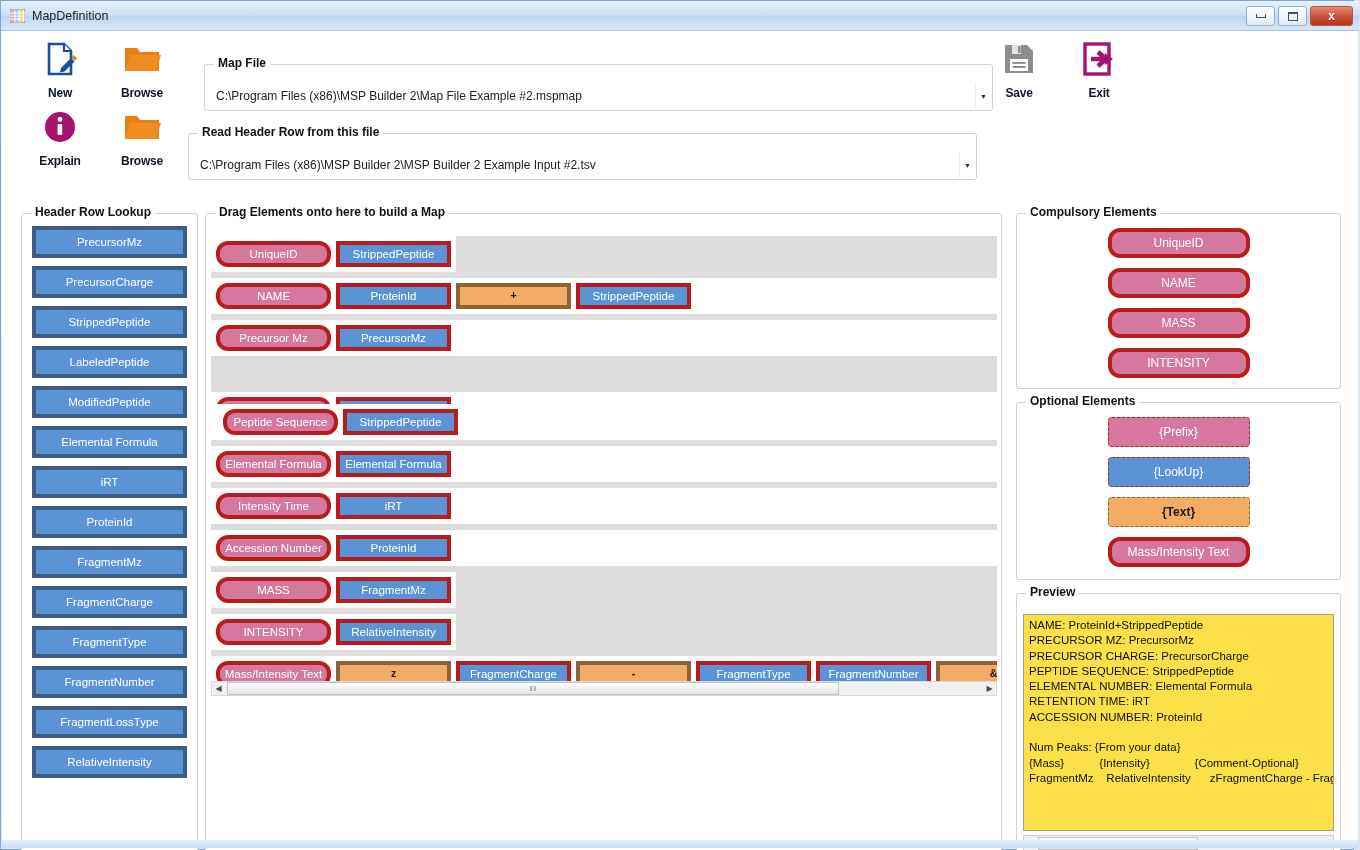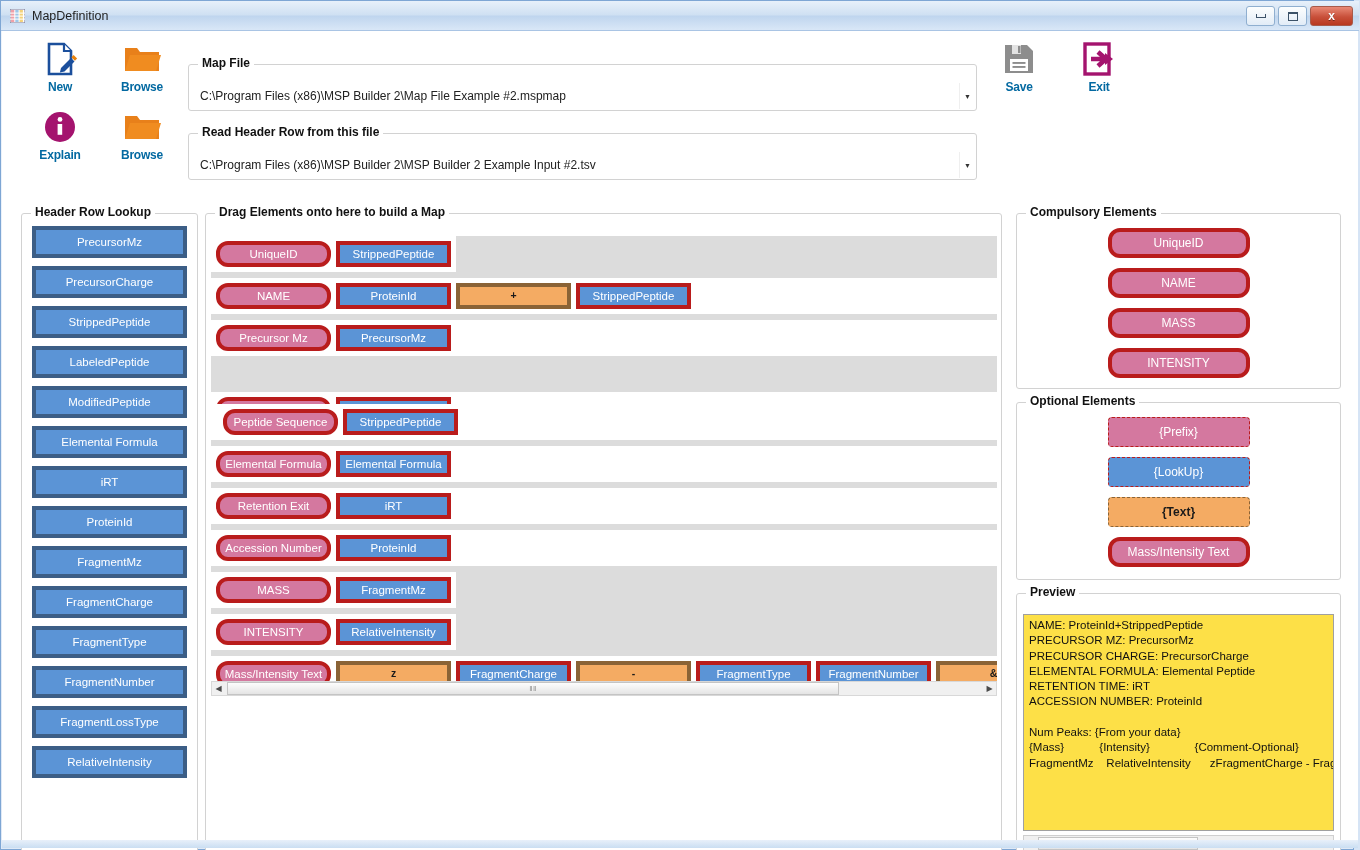--- a/index.html
+++ b/index.html
@@ -30,21 +30,21 @@
   .mini-sq{ width:10px; height:4px; border:1px solid #3c5268; border-top:none; }
   .max-sq{ width:10px; height:9px; border:1px solid #3c5268; border-top-width:2px; }
 
   #client{ position:absolute; left:1px; top:30px; width:1356px; height:817px;
     background:#fff; }
   #bottomstrip{ position:absolute; left:1px; bottom:1px; width:1356px; height:8px;
     background:linear-gradient(#e8f0fa,#cadef2); }
 
   
   .tbtn{ position:absolute; width:64px; text-align:center; cursor:pointer; }
-  .tbtn .lbl{ font-size:12px; font-weight:bold; color:#0369a1; margin-top:1px;
+  .tbtn .lbl{ font-size:12px; font-weight:bold; color:#0f172a; margin-top:7px;
     letter-spacing:-.2px; }
   .tbtn .ico{ height:40px; display:flex; align-items:center; justify-content:center; }
 
   
   .grp{ position:absolute; border:1px solid #d2d2d2; border-radius:3px;
     background:#fff; }
   .grp > .cap{ position:absolute; top:-9px; left:9px; background:#fff;
     padding:0 4px; font-size:12px; font-weight:bold; color:#111; }
 
   .fld{ position:absolute; left:1px; right:1px; top:18px; bottom:1px;
@@ -194,21 +194,21 @@
         <svg width="32" height="34" viewBox="0 0 32 34">
           <rect x="2" y="2" width="24" height="30" fill="none" stroke="#a4136e" stroke-width="3.4"></rect>
           <path d="M8 17 h13 M15 10 l8 7 -8 7" fill="none" stroke="#a4136e" stroke-width="4.6"></path>
           <path d="M22 11 l8 6 -8 6 z" fill="#a4136e"></path>
           <rect x="18" y="2" width="14" height="30" fill="#fff" opacity="0"></rect>
         </svg>
       </div>
       <div class="lbl">Exit</div>
     </div>
 
-    <div class="grp" style="left:186px; top:33px; width:789px; height:47px;">
+    <div class="grp" style="left:202px; top:33px; width:789px; height:47px;">
       <span class="cap">Map File</span>
       <div class="fld">
         <span class="val">C:\Program Files (x86)\MSP Builder 2\Map File Example #2.mspmap</span>
         <span class="caret">▼</span>
       </div>
     </div>
 
     <div class="grp" style="left:186px; top:102px; width:789px; height:47px;">
       <span class="cap">Read Header Row from this file</span>
       <div class="fld">
@@ -261,21 +261,21 @@
             </div>
             <div class="maprow" style="top: 168px; width: 786px;">
               <div class="chip pink" style="width: 115px; margin-left: 12px;">Peptide Sequence</div>
               <div class="chip blue" style="width: 115px;">StrippedPeptide</div>
             </div>
             <div class="maprow" style="top: 210px; width: 786px;">
               <div class="chip pink" style="width: 115px;">Elemental Formula</div>
               <div class="chip blue" style="width: 115px;">Elemental Formula</div>
             </div>
             <div class="maprow" style="top: 252px; width: 786px;">
-              <div class="chip pink" style="width: 115px;">Retention Exit</div>
+              <div class="chip pink" style="width: 115px;">Intensity Time</div>
               <div class="chip blue" style="width: 115px;">iRT</div>
             </div>
             <div class="maprow" style="top: 294px; width: 786px;">
               <div class="chip pink" style="width: 115px;">Accession Number</div>
               <div class="chip blue" style="width: 115px;">ProteinId</div>
             </div>
             <div class="maprow" style="top: 336px; width: 245px;">
               <div class="chip pink" style="width: 115px;">MASS</div>
               <div class="chip blue" style="width: 115px;">FragmentMz</div>
             </div>
@@ -324,21 +324,22 @@
           <div class="chip pink">Mass/Intensity Text</div>
         </div>
     </div>
 
     <div class="grp" style="left:1014px; top:562px; width:325px; height:265px;">
       <span class="cap">Preview</span>
       <div id="prevbox">
           <div class="pline">NAME: ProteinId+StrippedPeptide</div>
           <div class="pline">PRECURSOR MZ: PrecursorMz</div>
           <div class="pline">PRECURSOR CHARGE: PrecursorCharge</div>
-          <div class="pline">ELEMENTAL FORMULA: Elemental Peptide</div>
+          <div class="pline">PEPTIDE SEQUENCE: StrippedPeptide</div>
+          <div class="pline">ELEMENTAL NUMBER: Elemental Formula</div>
           <div class="pline">RETENTION TIME: iRT</div>
           <div class="pline">ACCESSION NUMBER: ProteinId</div>
           <div class="pline">&nbsp;</div>
           <div class="pline">Num Peaks: {From your data}</div>
           <div class="pline">{Mass}           {Intensity}              {Comment-Optional}</div>
           <div class="pline">FragmentMz    RelativeIntensity      zFragmentCharge - Frag</div>
         </div>
       <div id="prevhbar">
         <span class="sb-arrow">◀</span>
         <span class="sb-track">

